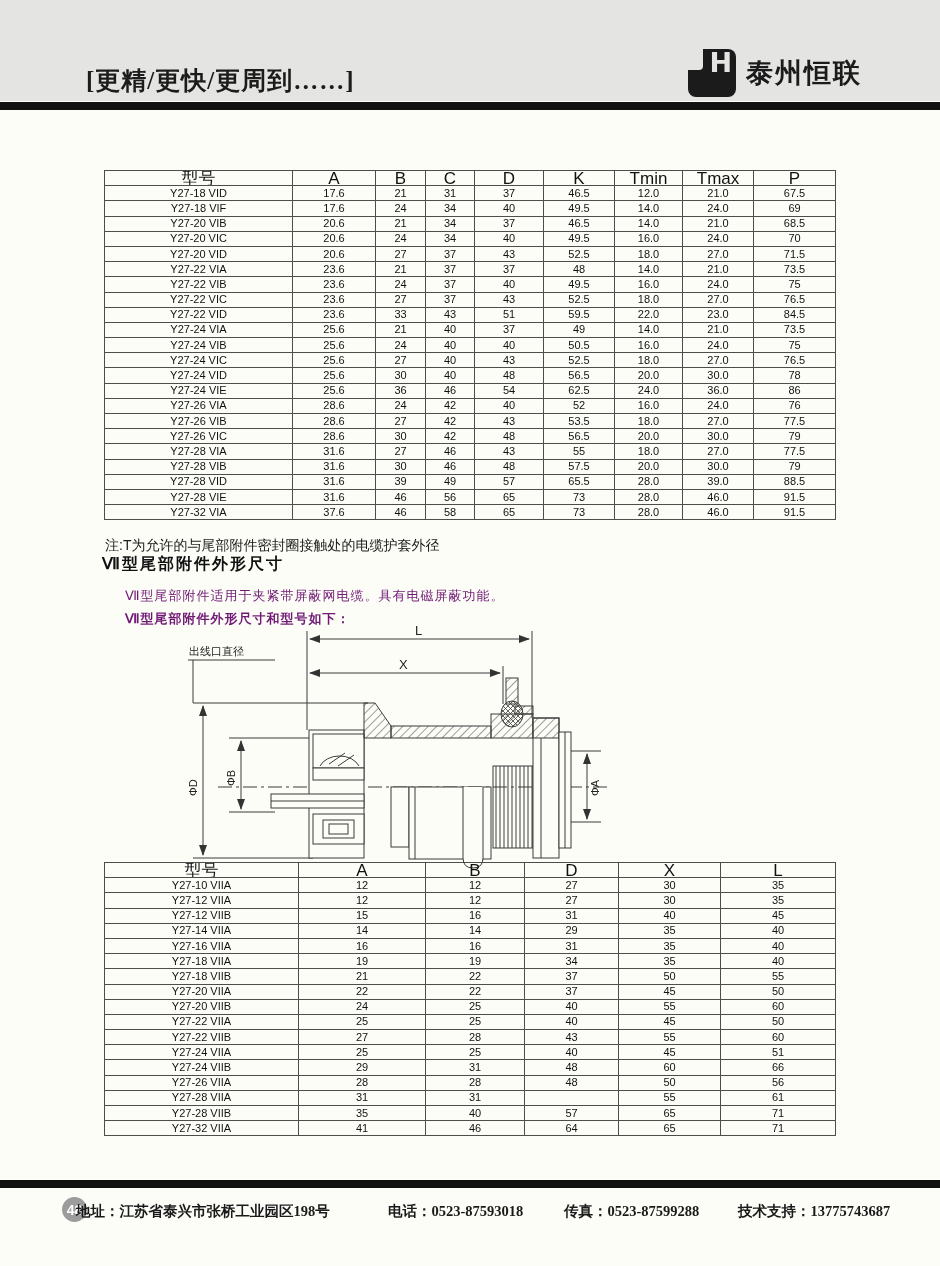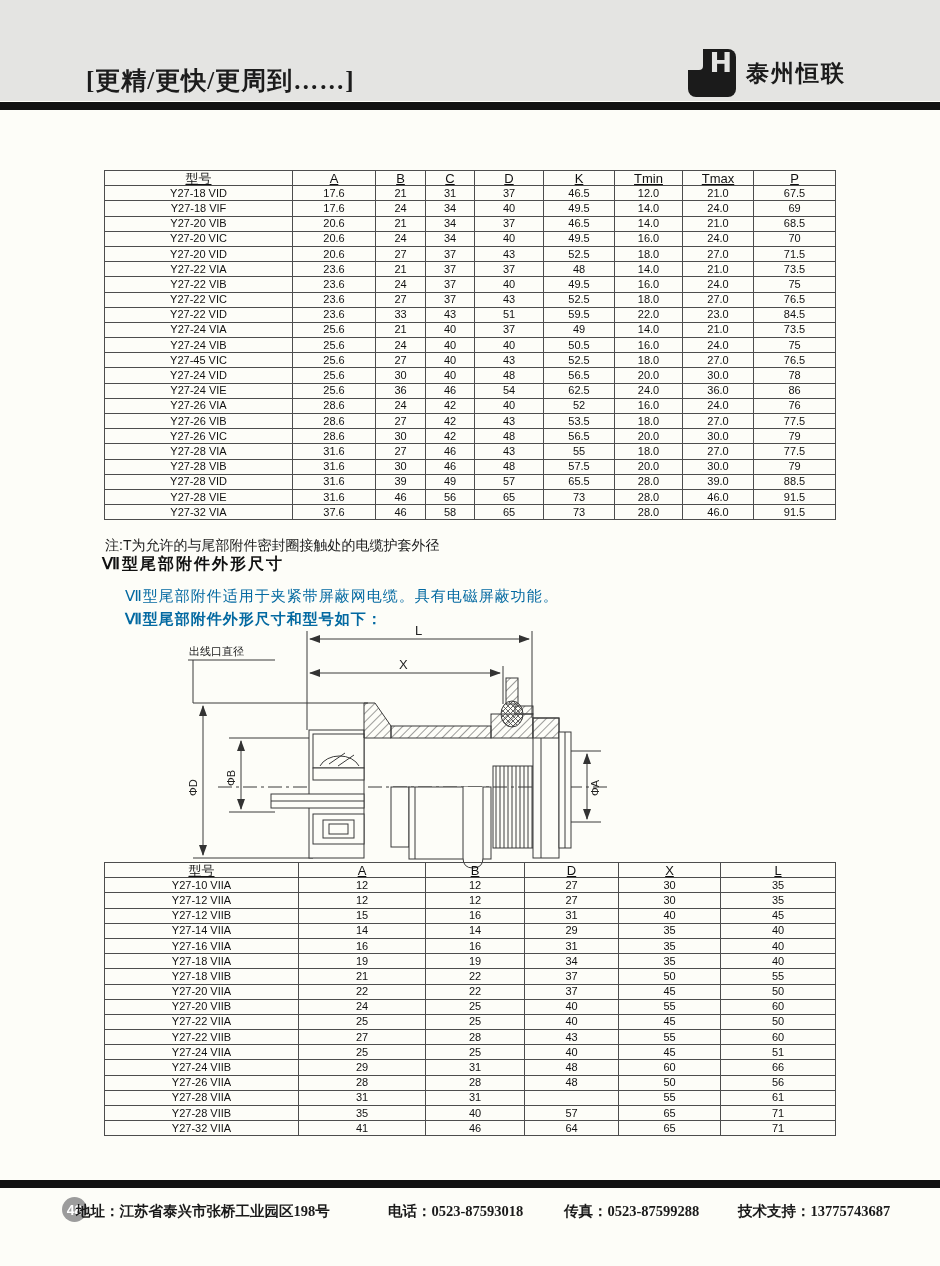--- a/index.html
+++ b/index.html
@@ -7,31 +7,31 @@
   .page{position:relative;width:940px;height:1266px;overflow:hidden;background:#fdfdf8;padding-left:27px;}
 
   
   .header-band{position:absolute;left:0;top:0;width:940px;height:101px;background:#e4e4e2;}
   .rule-top{position:absolute;left:0;top:102px;width:940px;height:8px;background:#121212;}
   .slogan{position:absolute;left:86px;top:64px;font-family:"Liberation Serif",serif;font-weight:bold;font-size:25px;letter-spacing:1px;color:#1c1c1c;}
   .logo{position:absolute;left:688px;top:48px;height:50px;display:flex;align-items:center;gap:10px;}
   .logo-mark{position:relative;width:48px;height:48px;background:#1b1b1b;border-radius:8px;}
   .logo-notch{position:absolute;left:0;top:0;width:15px;height:21px;background:#e4e4e2;border-bottom-right-radius:4px;}
   .logo-h{position:absolute;right:4px;top:-2px;color:#e4e4e2;font-weight:bold;font-size:27px;font-family:"DejaVu Sans",sans-serif;}
-  .logo-text{font-size:23px;font-weight:bold;color:#1b1b1b;letter-spacing:2px;font-family:"DejaVu Sans",sans-serif;}
+  .logo-text{font-size:27px;font-weight:bold;color:#1b1b1b;letter-spacing:2px;font-family:"DejaVu Sans",sans-serif;}
 
   
   .tbl-wrap{position:absolute;left:104px;width:732px;}
   table{border-collapse:collapse;table-layout:fixed;width:731px;font-size:11px;color:#111;}
   th,td{border:1px solid #4d4d4d;text-align:center;vertical-align:middle;padding:0;height:14.2px;line-height:13px;font-weight:normal;overflow:hidden;white-space:nowrap;}
-  th{font-size:13px;text-decoration:underline;}
+  th{font-size:17px;}
 
   .note-line{position:absolute;left:105px;top:537px;font-size:14px;color:#1a1a1a;}
   .sec-title{position:absolute;left:102px;top:554px;font-size:16px;font-weight:bold;letter-spacing:2px;color:#111;}
-  .para{position:absolute;left:125px;font-size:15px;color:#0369a1;letter-spacing:1px;}
+  .para{position:absolute;left:125px;font-size:13px;color:#701a75;letter-spacing:1px;}
   .para1{top:587px;}
   .para2{top:610px;font-weight:bold;}
 
   
   .diagram{position:absolute;left:163px;top:626px;width:610px;height:252px;}
   .diagram svg{width:610px;height:252px;}
 
   
   .rule-bottom{position:absolute;left:0;top:1180px;width:940px;height:8px;background:#121212;}
   .page-circle{position:absolute;left:62px;top:1197px;width:25px;height:25px;border-radius:50%;background:#9c9c9c;color:#fff;font-size:14px;font-weight:bold;display:flex;align-items:center;justify-content:center;}
@@ -197,21 +197,21 @@
             <td>25.6</td>
             <td>24</td>
             <td>40</td>
             <td>40</td>
             <td>50.5</td>
             <td>16.0</td>
             <td>24.0</td>
             <td>75</td>
           </tr>
           <tr>
-            <td>Y27-45 VIC</td>
+            <td>Y27-24 VIC</td>
             <td>25.6</td>
             <td>27</td>
             <td>40</td>
             <td>43</td>
             <td>52.5</td>
             <td>18.0</td>
             <td>27.0</td>
             <td>76.5</td>
           </tr>
           <tr>

